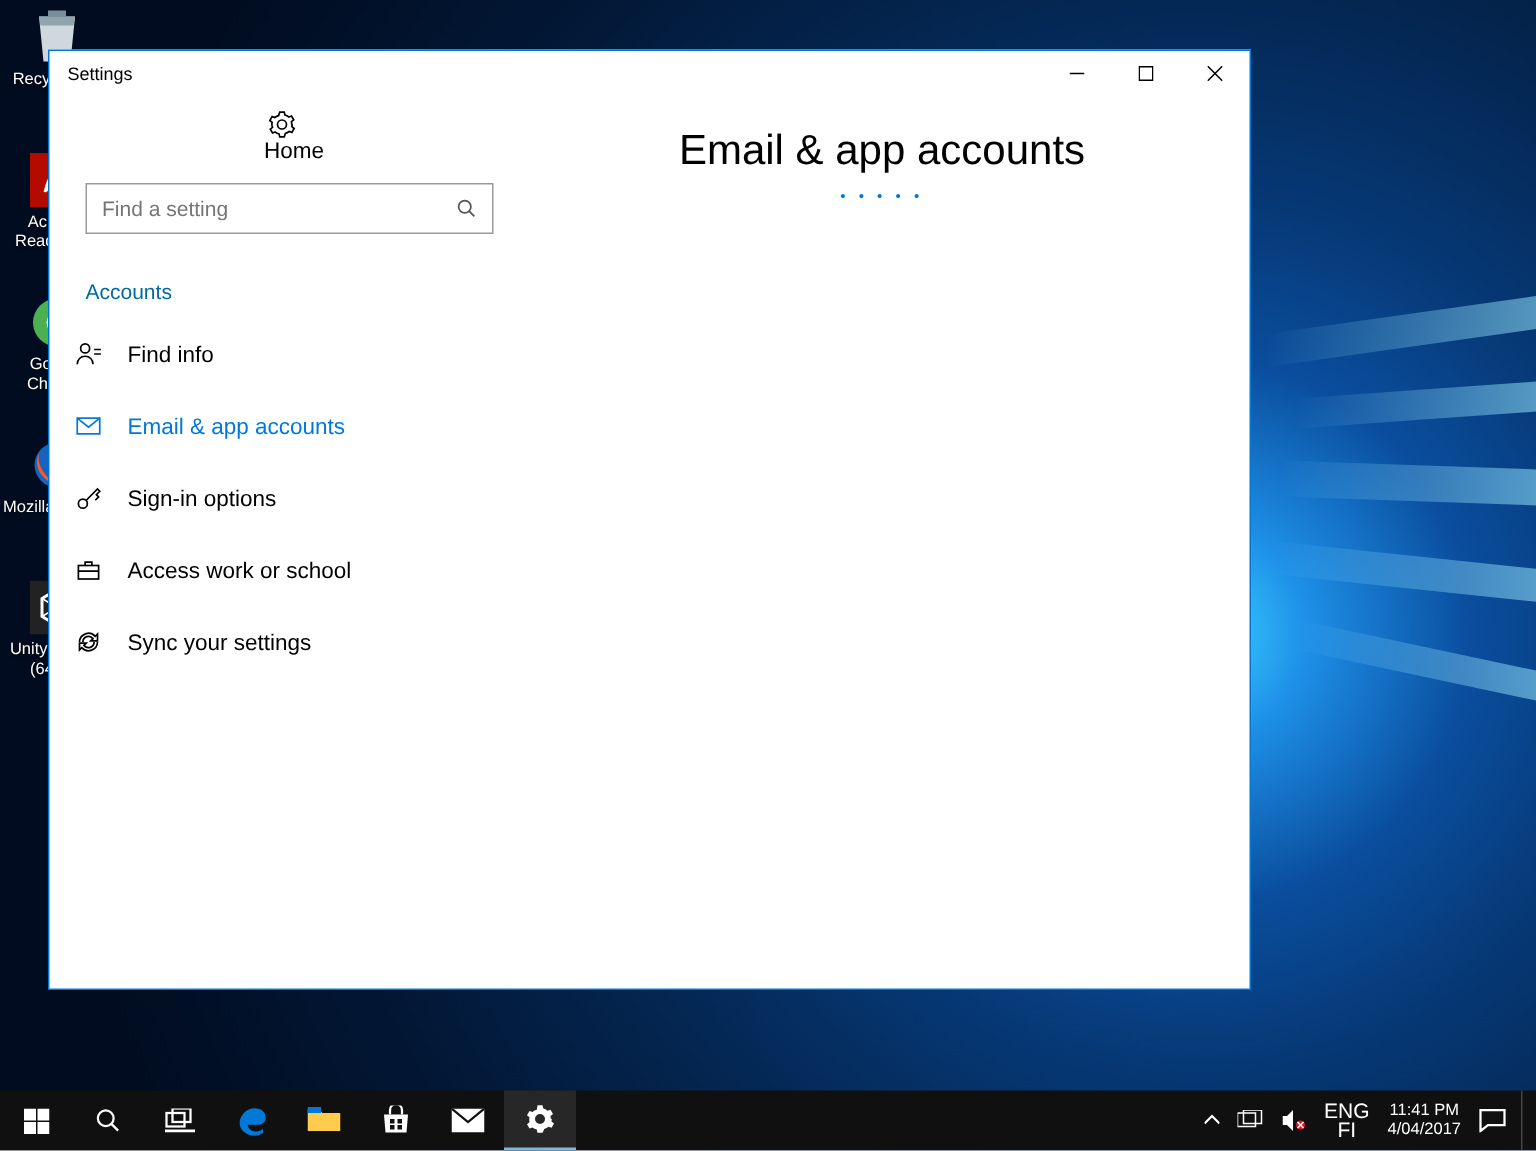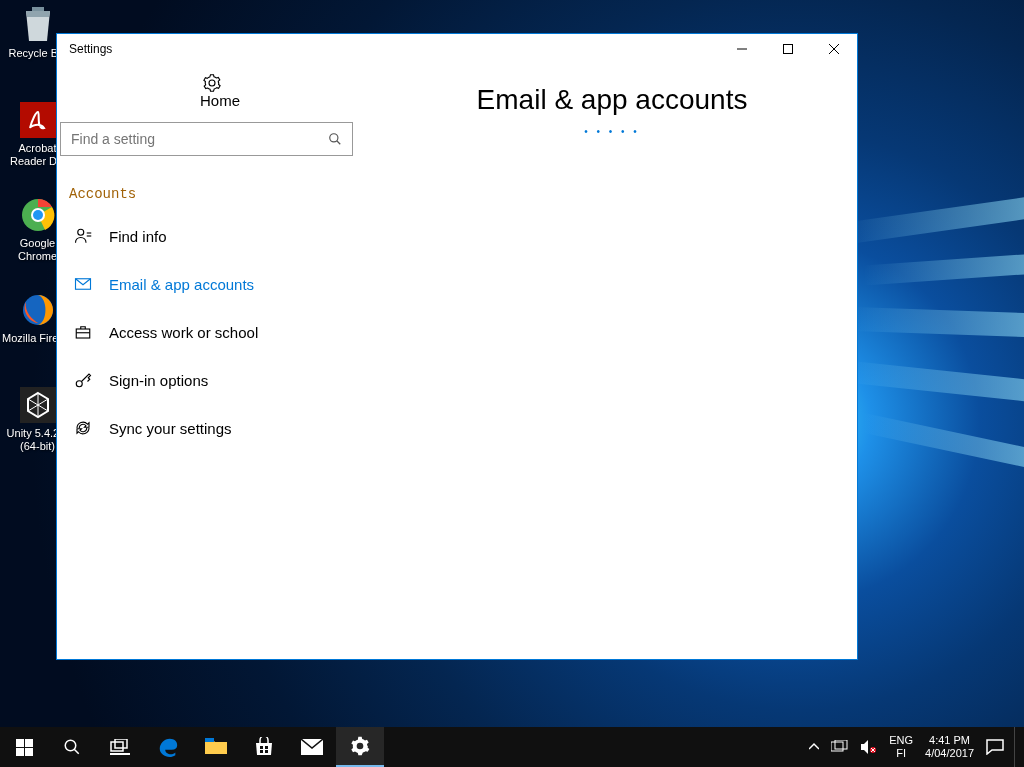--- a/index.html
+++ b/index.html
@@ -18,53 +18,53 @@
 .r4{top:190px;right:0;width:175px;height:22px;transform:skewY(6deg);}
 .r5{top:250px;right:0;width:160px;height:20px;transform:skewY(12deg);}
 
 
 .desktop-icons { position:absolute; top:0; left:0; width:80px; padding-top:5px; }
 .dicon { width:75px; height:75px; display:flex; flex-direction:column; align-items:center; justify-content:flex-start; color:#fff; font-size:11px; text-align:center; margin-bottom:20px; cursor:default; text-shadow:1px 1px 2px rgba(0,0,0,.8);}
 .dicon .ibox{ width:40px; height:40px; display:flex;align-items:center;justify-content:center; margin-bottom:2px;}
 .dicon span{ line-height:13px; }
 
 
-.window { position:absolute; top:33px; left:56px; width:802px; height:627px; background:#fff; border:1px solid #0078d7; display:flex; flex-direction:column; }
+.window { position:absolute; top:33px; left:32px; width:802px; height:627px; background:#fff; border:1px solid #0078d7; display:flex; flex-direction:column; }
 .titlebar { height:30px; display:flex; align-items:center; padding-left:12px; font-size:12px; color:#000; }
 .titlebar .title{ flex:1; }
 .win-controls{ display:flex; }
 .win-btn{ width:46px; height:30px; display:flex; align-items:center; justify-content:center; font-family:Arial; font-size:11px; color:#000;}
 
 .window-body{ flex:1; display:flex; }
 .sidebar{ width:310px; padding:10px 0 0 0; }
 .home-row{ display:flex; align-items:center; height:40px; padding-left:16px; font-size:15px; cursor:default;flex-direction:column;}
 .home-row .icn{ width:20px; margin-right:16px; display:flex; align-items:center; justify-content:center;}
-.search-wrap{ margin:8px 14px 14px 3px; }
+.search-wrap{ margin:8px 14px 14px 24px; }
 .search-box{ display:flex; align-items:center; border:1px solid #999; height:34px; padding:0 10px; background:#fff;}
 .search-box input{ flex:1; border:none; outline:none; font-size:14px; color:#666; background:transparent;}
 .search-box .sicn{ color:#555; font-size:14px;}
-.section-label{ padding:16px 0 10px 12px; color:#a16207; font-size:14px;font-family:Liberation Mono, monospace; }
+.section-label{ padding:16px 0 10px 24px; color:#0369a1; font-size:14px; }
 .nav-item{ display:flex; align-items:center; height:48px; padding-left:16px; font-size:15px; color:#000; cursor:default; position:relative;}
 .nav-item .icn{ width:20px; margin-right:16px; display:flex; align-items:center; justify-content:center; color:#000;}
 .nav-item.active{ color:#0078d7; }
 .nav-item.active .icn{ color:#0078d7; }
 .nav-item.active::before{ content:""; position:absolute; left:-1px; top:6px; bottom:6px; width:0px;}
 
 .main{ flex:1; padding-top:20px; text-align:center; }
 .main h1{ font-weight:300; font-size:28px; color:#000; }
 .loading-dots{ margin-top:10px; color:#0078d7; letter-spacing:3px; font-size:10px; }
 
 
 .taskbar{ position:absolute; bottom:0; left:0; right:0; height:40px; background:#101010; display:flex; align-items:stretch; color:#fff; }
 .tbtn{ width:48px; display:flex; align-items:center; justify-content:center; }
 .tbtn.active-task{ border-bottom:2px solid #76b9ed; background:#272727;}
 .task-spacer{ flex:1; }
 .tray{ display:flex; align-items:center; padding-right:4px; font-size:12px;}
 .tray .titem{ padding:0 6px; display:flex; flex-direction:column; align-items:center; justify-content:center; height:40px;}
-.tray .lang{ line-height:13px; text-align:left; font-size:11px;}
+.tray .lang{ line-height:13px; text-align:left; font-size:14px;}
 .tray .clock{ line-height:13px; text-align:center; font-size:11px;}
 .tray .showdesk{ width:6px; border-left:1px solid #444; height:40px; margin-left:4px;}
 
 svg{ display:block; }
 </style>
 </head>
 <body>
 
 <div class="desktop">
   <div class="light-rays">
@@ -195,36 +195,36 @@
                 <rect x="2" y="5" width="20" height="14" fill="none" stroke="currentColor" stroke-width="1.5"></rect>
                 <path d="M2 5l10 8 10-8" fill="none" stroke="currentColor" stroke-width="1.5"></path>
               </svg>
           </div>
           <span>Email &amp; app accounts</span>
         </div>
 
         <div class="nav-item">
           <div class="icn">
             <svg width="18" height="18" viewBox="0 0 24 24">
+                <circle cx="7" cy="17" r="4" fill="none" stroke="currentColor" stroke-width="1.5"></circle>
+                <path d="M10 14L20 4l2 2-3 3 2 2-3 3" fill="none" stroke="currentColor" stroke-width="1.5"></path>
+              </svg>
+          </div>
+          <span>Sign-in options</span>
+        </div>
+
+        <div class="nav-item">
+          <div class="icn">
+            <svg width="18" height="18" viewBox="0 0 24 24">
                 <rect x="3" y="8" width="18" height="12" fill="none" stroke="currentColor" stroke-width="1.5"></rect>
                 <path d="M9 8V5h6v3" fill="none" stroke="currentColor" stroke-width="1.5"></path>
                 <line x1="3" y1="13" x2="21" y2="13" stroke="currentColor" stroke-width="1.5"></line>
               </svg>
           </div>
           <span>Access work or school</span>
-        </div>
-
-        <div class="nav-item">
-          <div class="icn">
-            <svg width="18" height="18" viewBox="0 0 24 24">
-                <circle cx="7" cy="17" r="4" fill="none" stroke="currentColor" stroke-width="1.5"></circle>
-                <path d="M10 14L20 4l2 2-3 3 2 2-3 3" fill="none" stroke="currentColor" stroke-width="1.5"></path>
-              </svg>
-          </div>
-          <span>Sign-in options</span>
         </div>
 
         <div class="nav-item">
           <div class="icn">
             <svg width="18" height="18" viewBox="0 0 24 24">
                 <path d="M4 12a8 8 0 0 1 14-5l2-2v6h-6l2-2a5 5 0 0 0-9 3" fill="none" stroke="currentColor" stroke-width="1.5"></path>
                 <path d="M20 12a8 8 0 0 1-14 5l-2 2v-6h6l-2 2a5 5 0 0 0 9-3" fill="none" stroke="currentColor" stroke-width="1.5"></path>
               </svg>
           </div>
           <span>Sync your settings</span>
@@ -313,21 +313,21 @@
             <circle cx="12" cy="10" r="3" fill="#e81123"></circle>
             <line x1="10" y1="8" x2="14" y2="12" stroke="#fff" stroke-width="1"></line>
             <line x1="14" y1="8" x2="10" y2="12" stroke="#fff" stroke-width="1"></line>
           </svg>
       </div>
       <div class="titem lang">
         <div>ENG</div>
         <div>FI</div>
       </div>
       <div class="titem clock">
-        <div>4:41 PM</div>
+        <div>11:41 PM</div>
         <div>4/04/2017</div>
       </div>
       <div class="titem">
         <svg width="18" height="16" viewBox="0 0 18 16">
             <path d="M1 1h16v10H6l-5 4z" fill="none" stroke="#fff" stroke-width="1.5"></path>
           </svg>
       </div>
       <div class="showdesk"></div>
     </div>
   </div>

